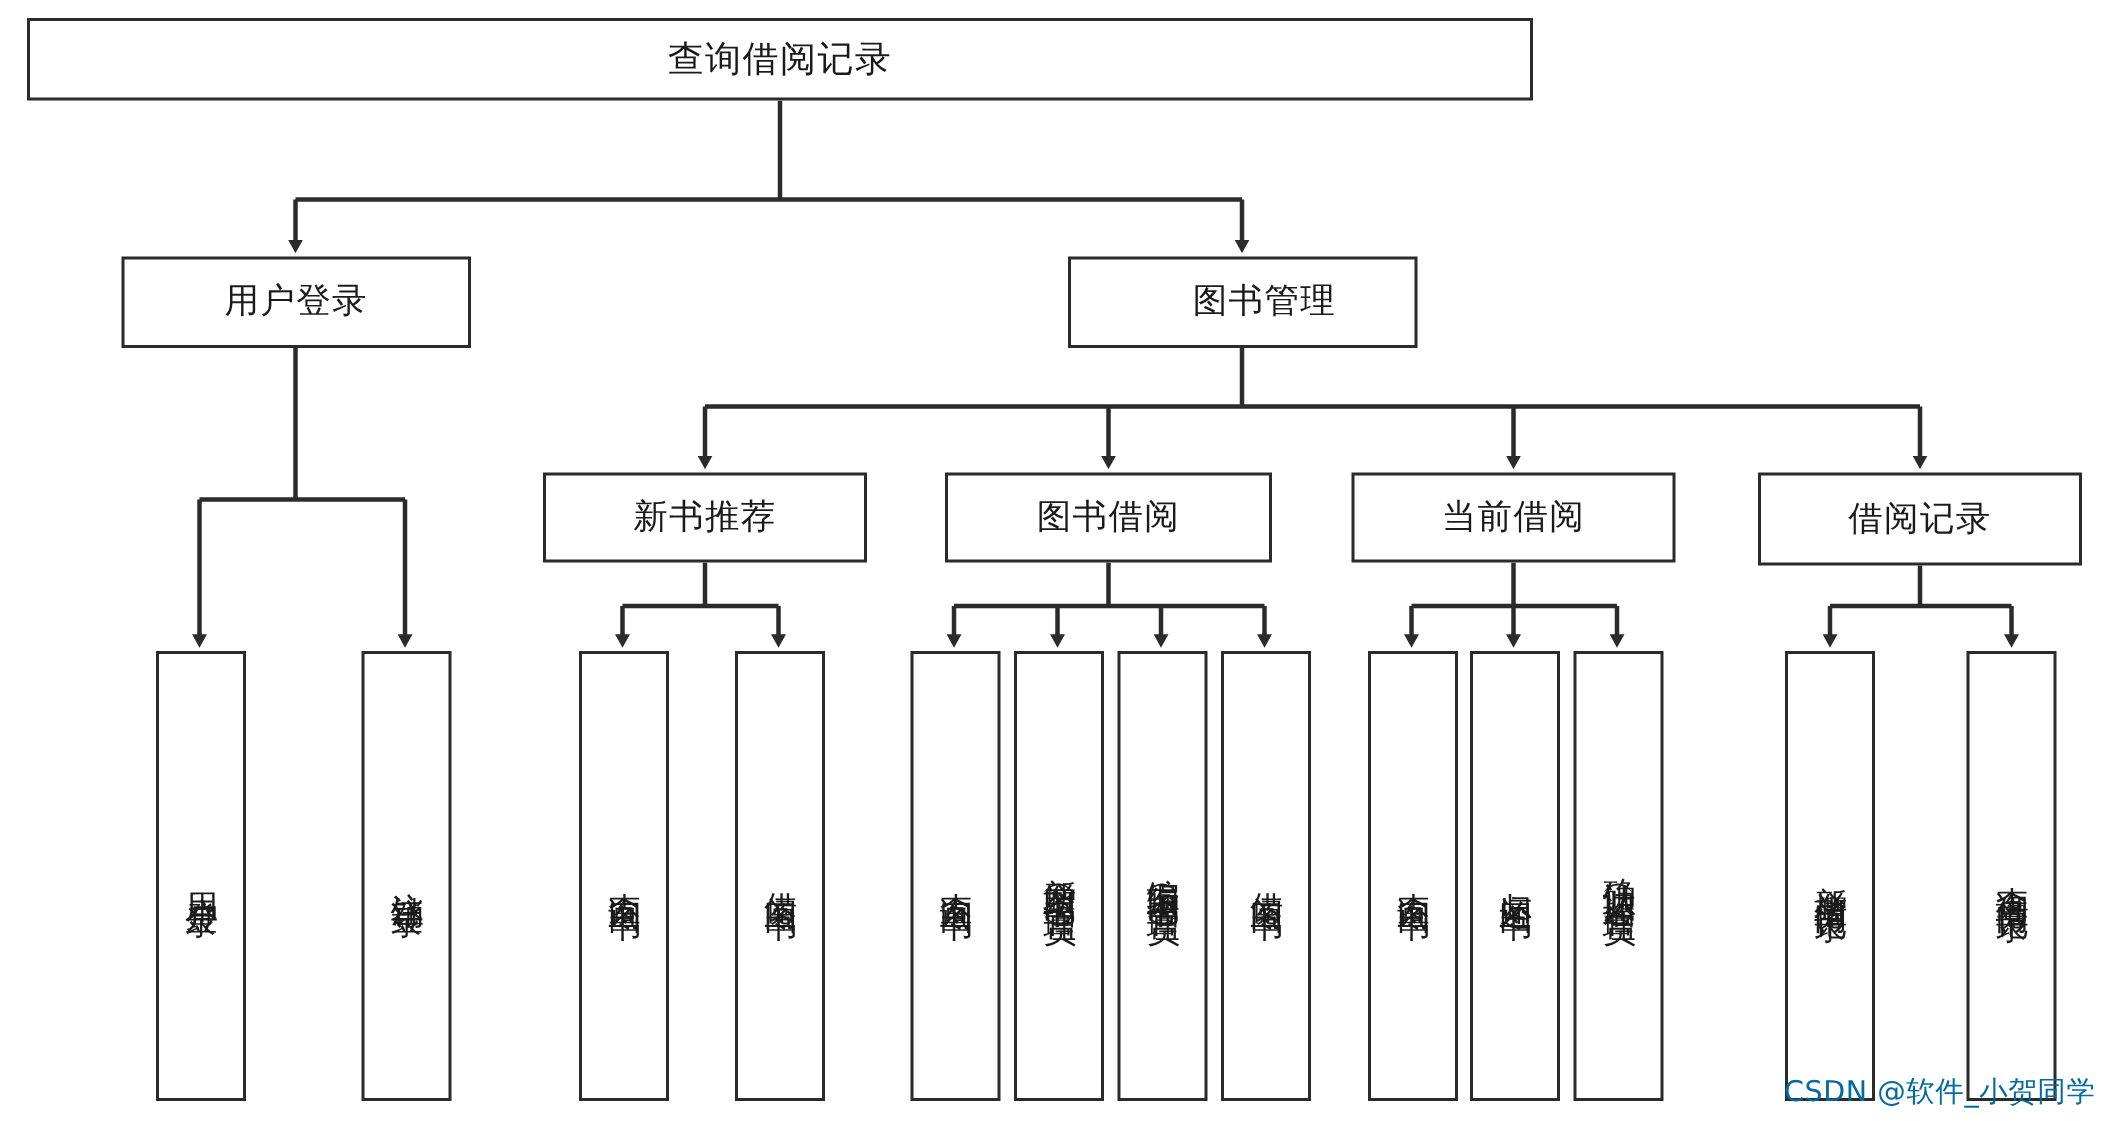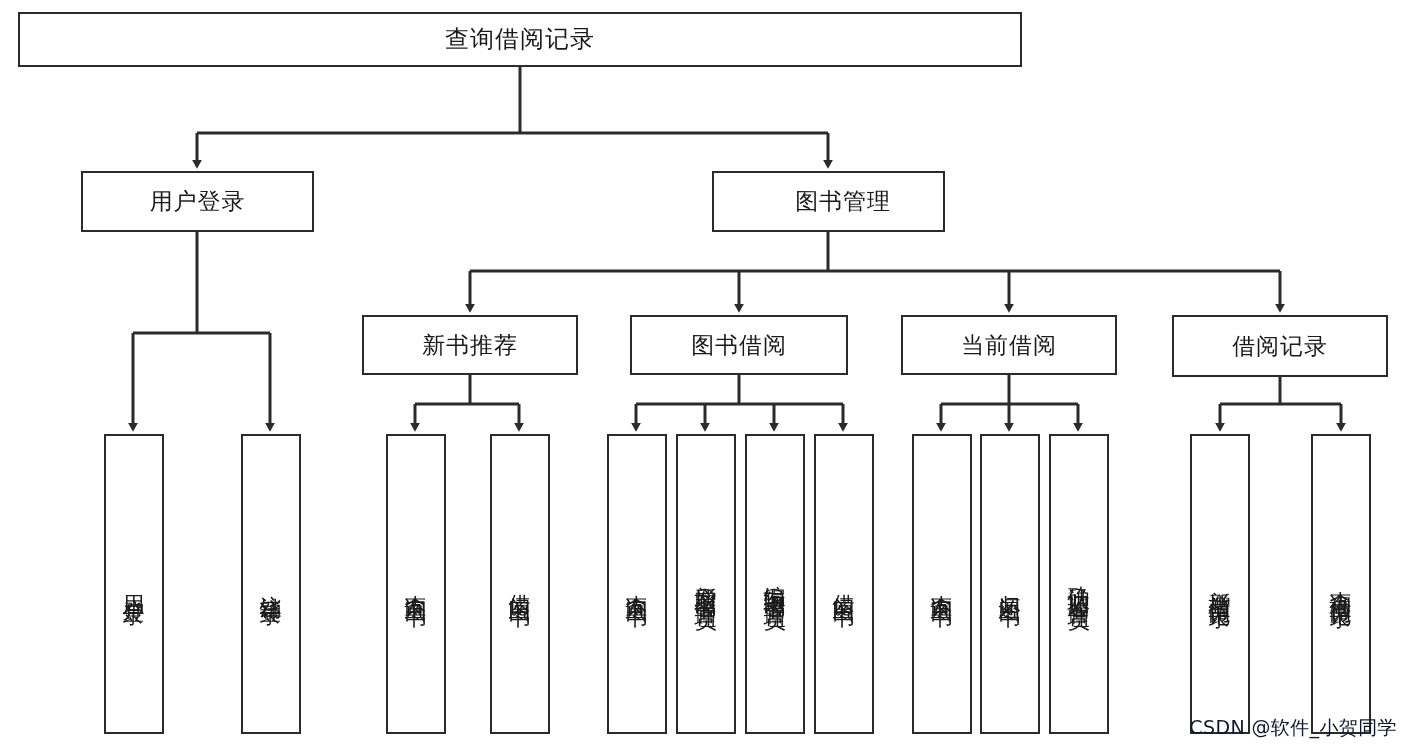--- a/index.html
+++ b/index.html
@@ -59,21 +59,21 @@
     font-size: 22px;
     letter-spacing: 0.16em;
     line-height: 1.05;
     white-space: nowrap;
   }
   #watermark {
     position: absolute;
     right: 8px;
     bottom: 6px;
     font-size: 19px;
-    color: #0f172a;
+    color: #0369a1;
     letter-spacing: 0.02em;
     z-index: 5;
     white-space: nowrap;
   }
 </style>
 </head>
 <body>
 
 <div id="diagram-root">
 

